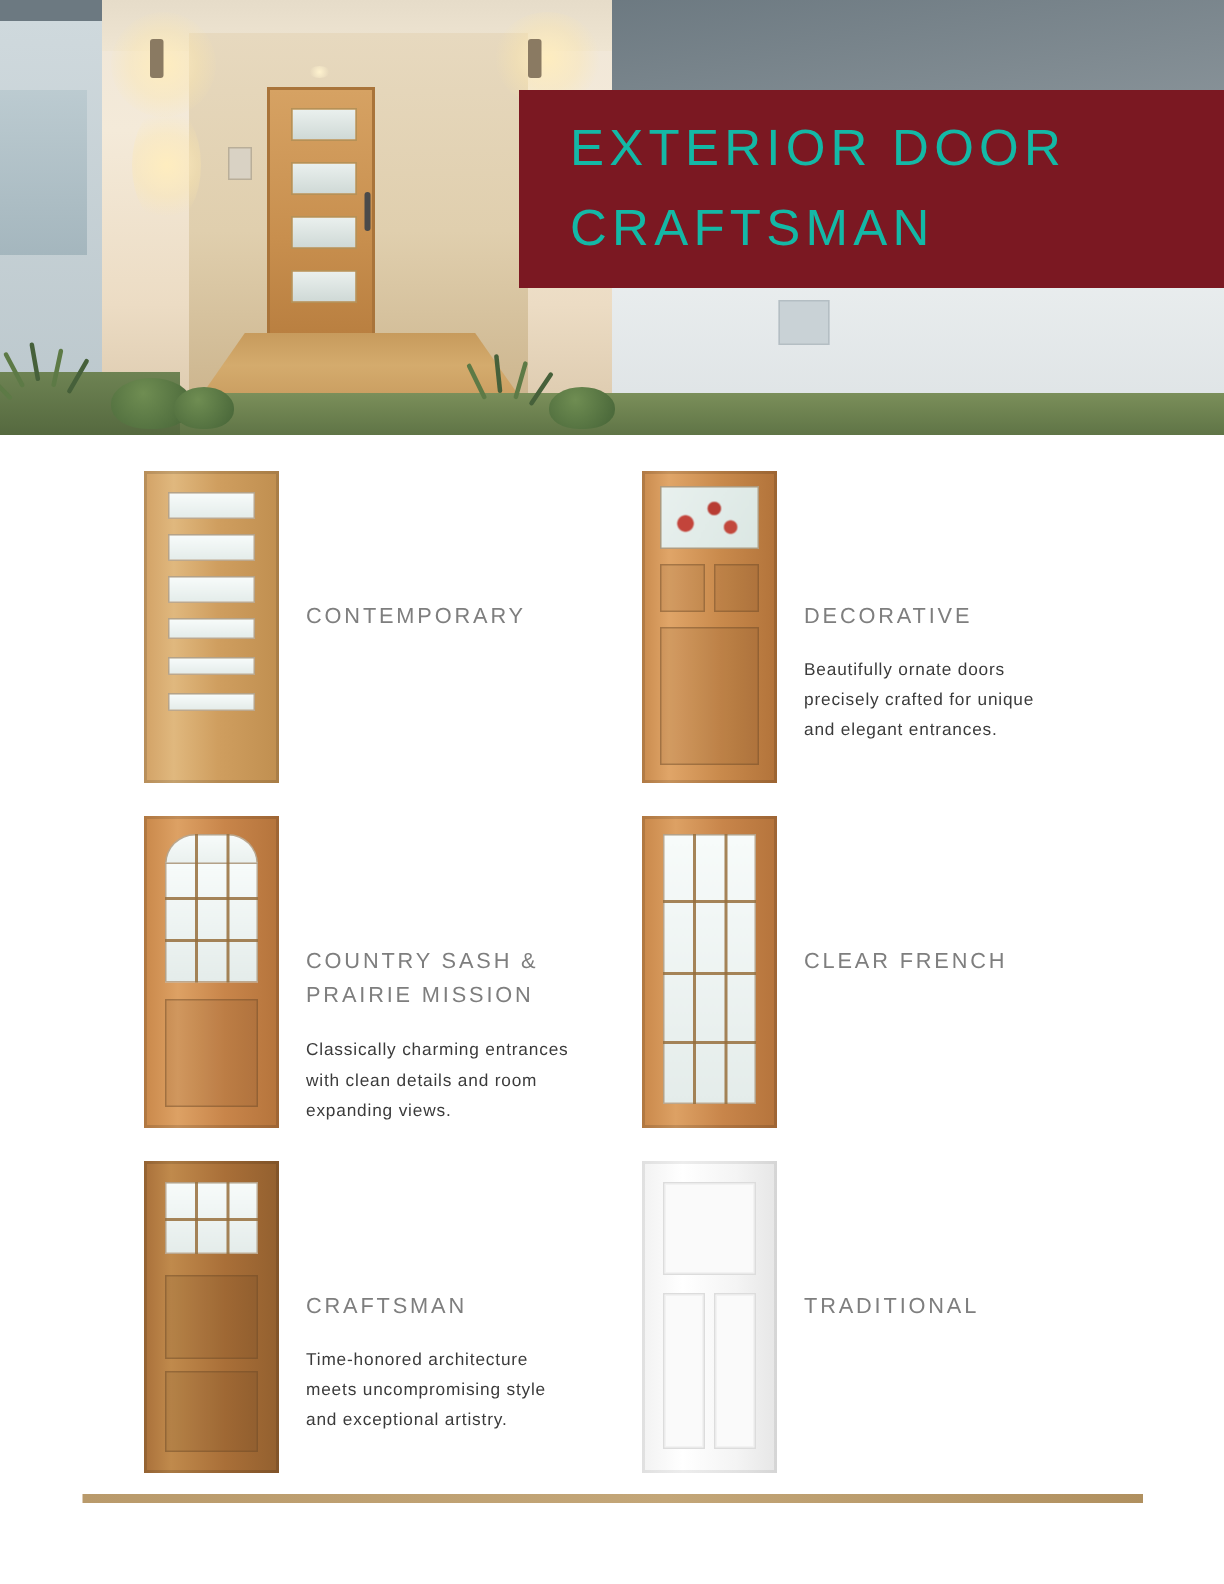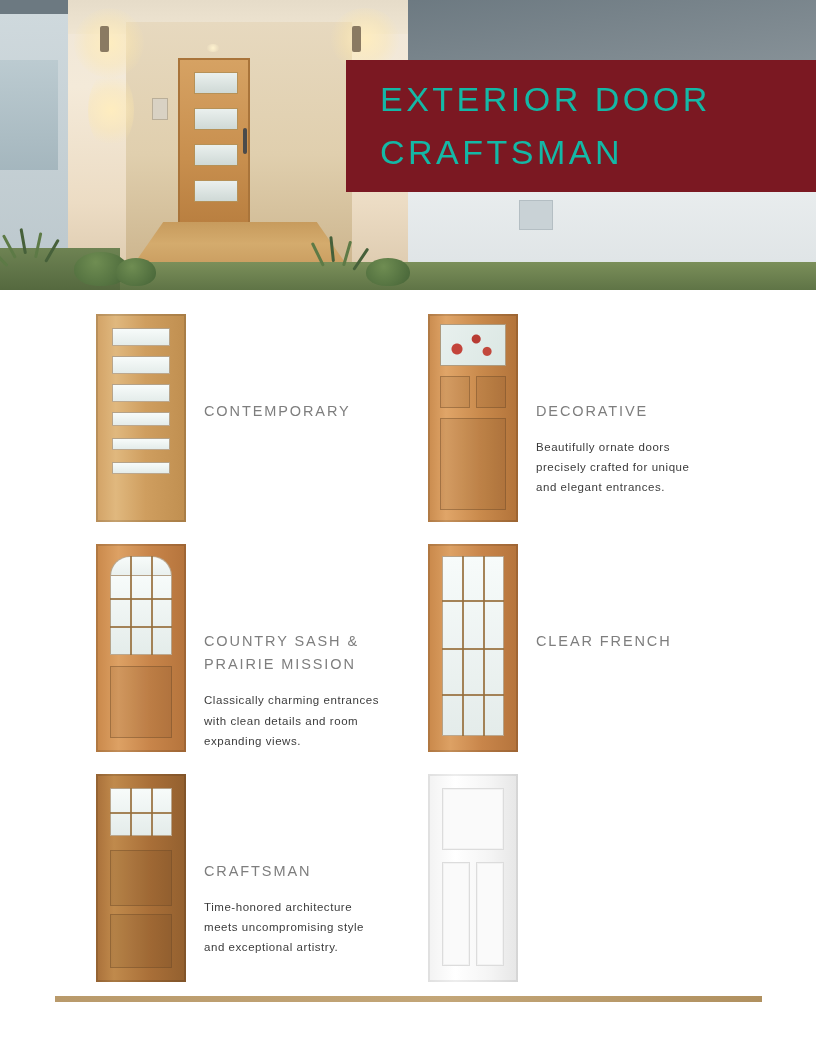--- a/index.html
+++ b/index.html
@@ -439,19 +439,20 @@
 
     <div class="card">
       <div class="door">
         <div class="door-frame white-door"></div>
         <div class="door-edge" style="border-color:rgba(0,0,0,.07)"></div>
         <div class="panel wht" style="left:14px; top:14px; width:62px; height:62px;"></div>
         <div class="panel wht" style="left:14px; top:88px; width:28px; height:104px;"></div>
         <div class="panel wht" style="left:48px; top:88px; width:28px; height:104px;"></div>
       </div>
       <div class="card-text">
+        <div class="card-title">TRADITIONAL</div>
       </div>
     </div>
 
   </div>
 </div>
 
 <div class="footer-rule"></div>
 
 </body></html>

